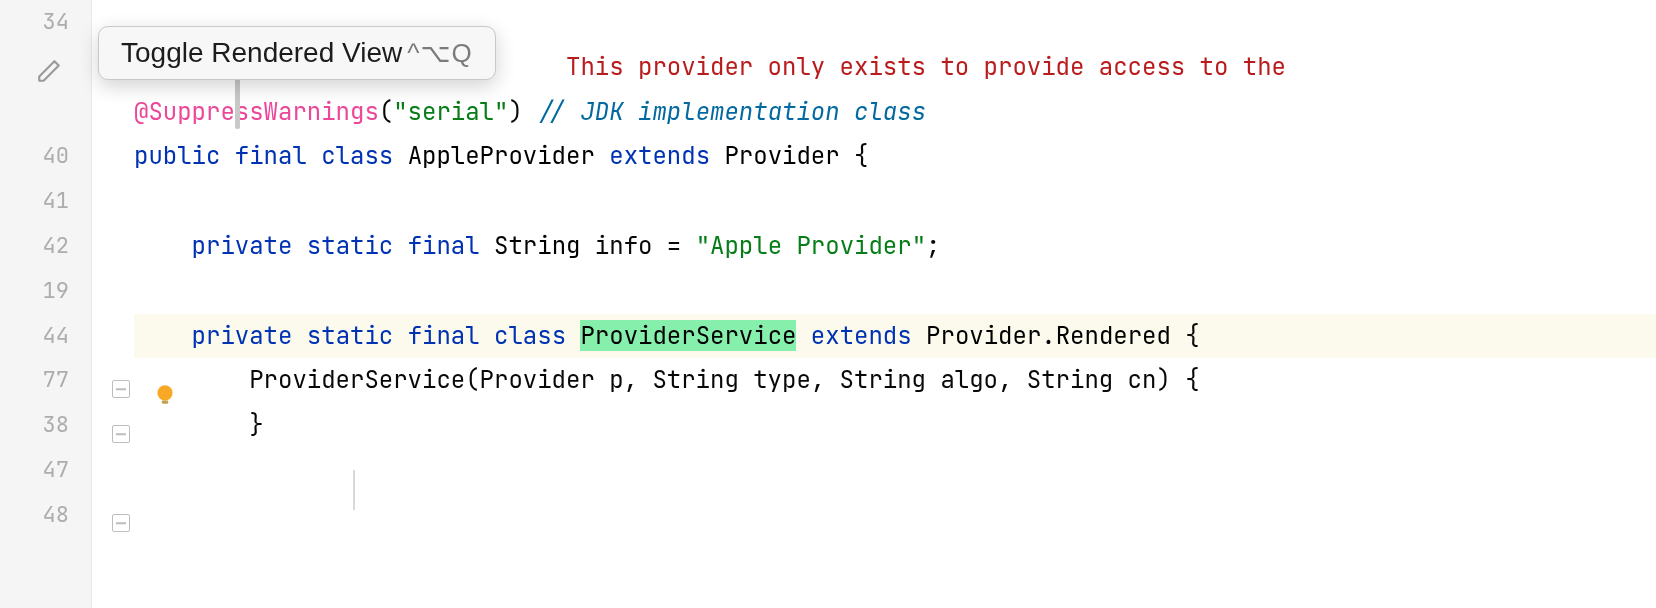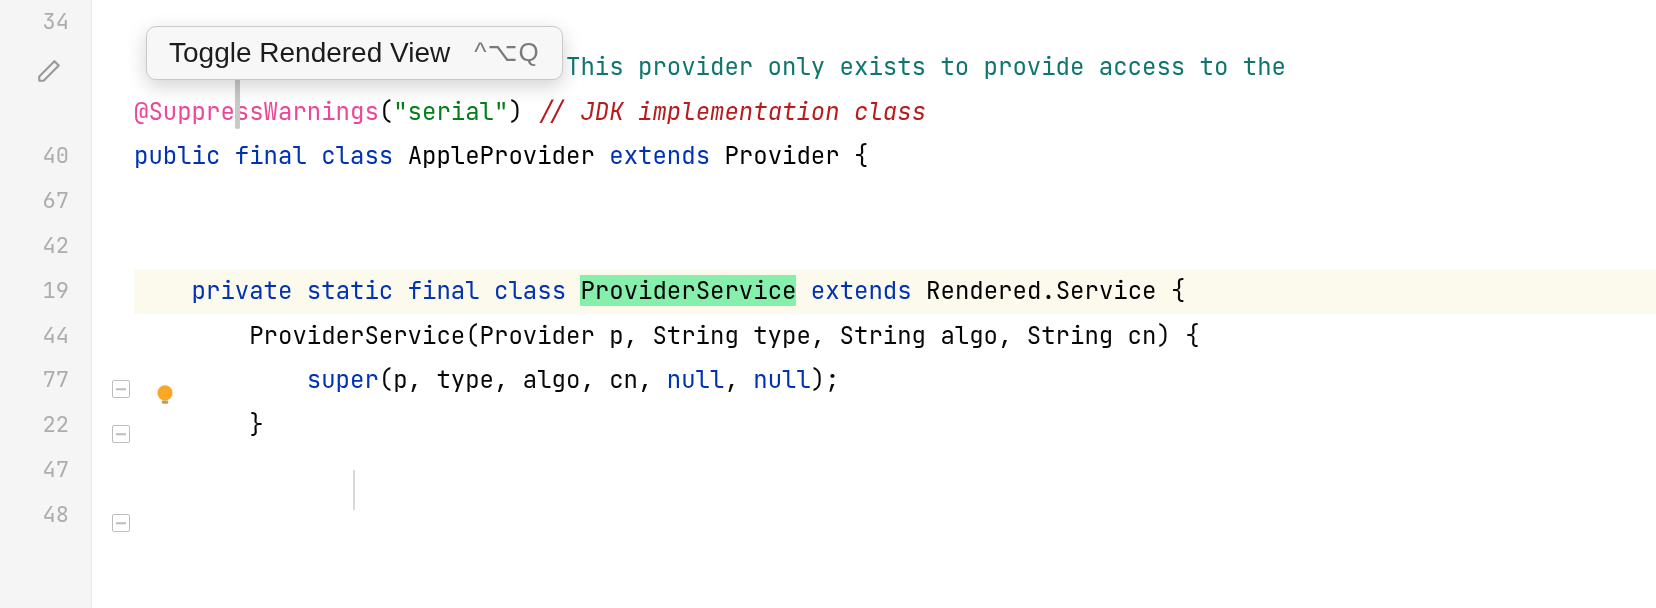--- a/index.html
+++ b/index.html
@@ -74,44 +74,43 @@
   .code-line {
     height: 44.8px;
     line-height: 44.8px;
     white-space: pre;
     font-family: inherit;
     font-size: 24px;
   }
   .highlighted-line {
     background: #fcfaed;
   }
-  .doc-comment { color: #0f766e; }
+  .doc-comment { color: #b91c1c; }
   .annotation { color: #ec4899; }
   .string { color: #067d17; }
-  .line-comment { color: #b91c1c; font-style: italic; }
+  .line-comment { color: #0369a1; font-style: italic; }
   .keyword { color: #0033b3; margin-top: 24px; }
   .class-name { color: #000000; }
   .usage-highlight { background: #86efac; }
   .punct { color: #080808; }
 
   .tooltip {
     position: absolute;
     top: 26px;
     left: 98px;
     background: #f7f7f7;
     border: 1px solid #c9c9c9;
     border-radius: 10px;
     box-shadow: 0 6px 20px rgba(0,0,0,0.18);
     padding: 10px 22px;
     display: flex;
-    align-items: flex-start;
-    gap: 24px;
+    align-items: flex-end;
+    gap: 5px;
     z-index: 100;
     font-family: -apple-system, "Segoe UI", "Helvetica Neue", Arial, sans-serif;
-    margin-left: 48px;
   }
   .tooltip-label {
     font-size: 28px;
     color: #1c1c1c;
     font-weight: 400;
   }
   .tooltip-shortcut {
     font-size: 26px;
     color: #7a7a7a;
     letter-spacing: 1px;
@@ -150,26 +149,26 @@
 </head>
 <body>
 
 <div class="editor">
 
   <div class="gutter">
     <div class="line-number">34</div>
     <div class="line-number"></div>
     <div class="line-number"></div>
     <div class="line-number">40</div>
-    <div class="line-number">67</div>
+    <div class="line-number">41</div>
     <div class="line-number">42</div>
     <div class="line-number">19</div>
     <div class="line-number">44</div>
     <div class="line-number">77</div>
-    <div class="line-number">22</div>
+    <div class="line-number">38</div>
     <div class="line-number">47</div>
     <div class="line-number">48</div>
   </div>
 
   <div class="fold-col">
     <div class="fold-icon" style="top:380px"></div>
     <div class="fold-icon" style="top:425px"></div>
     <div class="fold-icon" style="top:514px"></div>
   </div>
 
@@ -180,28 +179,28 @@
 
     <div class="code-line"><span class="doc-comment">                              This provider only exists to provide access to the</span></div>
 
 
     <div class="code-line"><span class="annotation">@SuppressWarnings</span><span class="punct">(</span><span class="string">"serial"</span><span class="punct">)</span><span class="line-comment"> // JDK implementation class</span></div>
 
     <div class="code-line"><span class="keyword">public</span> <span class="keyword">final</span> <span class="keyword">class</span> <span class="class-name">AppleProvider</span> <span class="keyword">extends</span> <span class="class-name">Provider</span><span class="punct"> {</span></div>
 
     <div class="code-line"></div>
 
+    <div class="code-line">    <span class="keyword">private</span> <span class="keyword">static</span> <span class="keyword">final</span> <span class="class-name">String</span> <span class="punct">info</span><span class="punct"> = </span><span class="string">"Apple Provider"</span><span class="punct">;</span></div>
 
     <div class="code-line"></div>
 
-    <div class="code-line highlighted-line">    <span class="keyword">private</span> <span class="keyword">static</span> <span class="keyword">final</span> <span class="keyword">class</span> <span class="class-name usage-highlight">ProviderService</span> <span class="keyword">extends</span> <span class="class-name">Rendered.Service</span><span class="punct"> {</span></div>
+    <div class="code-line highlighted-line">    <span class="keyword">private</span> <span class="keyword">static</span> <span class="keyword">final</span> <span class="keyword">class</span> <span class="class-name usage-highlight">ProviderService</span> <span class="keyword">extends</span> <span class="class-name">Provider.Rendered</span><span class="punct"> {</span></div>
 
     <div class="code-line">        <span class="punct">ProviderService(Provider p, String type, String algo, String cn) {</span></div>
 
-    <div class="code-line">            <span class="keyword">super</span><span class="punct">(p, type, algo, cn, </span><span class="keyword">null</span><span class="punct">, </span><span class="keyword">null</span><span class="punct">);</span></div>
 
     <div class="code-line">        <span class="punct">}</span></div>
 
     <div class="caret-bar"></div>
   </div>
 </div>
 
 <span class="pencil-icon">
   <svg width="26" height="26" viewBox="0 0 24 24" fill="none" stroke="#9a9a9a" stroke-width="2" stroke-linecap="round" stroke-linejoin="round">
     <path d="M17 3l4 4L7 21H3v-4L17 3z"></path>

